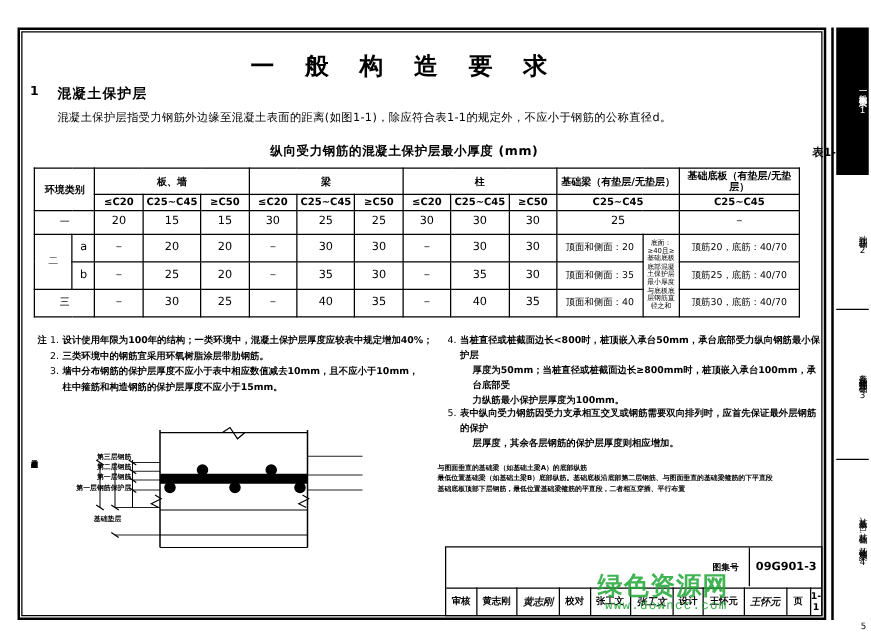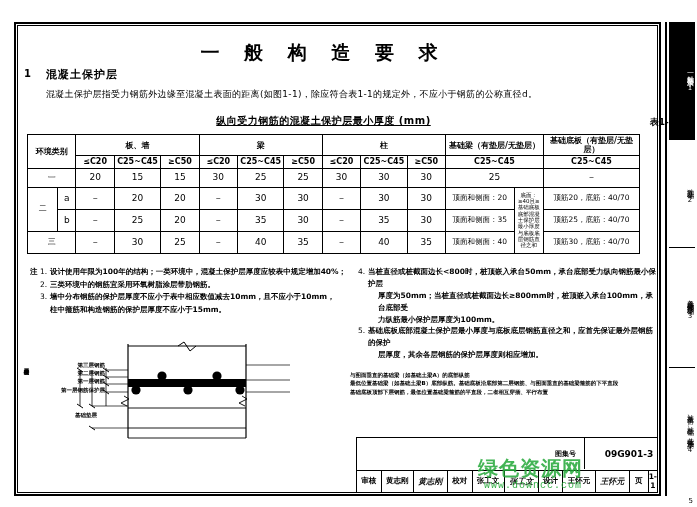--- a/index.html
+++ b/index.html
@@ -55,21 +55,21 @@
     text-align:center;
     font-size:19px;font-weight:bold;letter-spacing:9px;
     font-family:"DejaVu Sans","Liberation Sans",sans-serif;
   }
   
   .sec-no{position:absolute;left:24px;top:68px;font-size:10px;font-weight:bold;}
   .sec-title{position:absolute;left:46px;top:67px;font-size:11px;font-weight:bold;letter-spacing:1px;}
   .sec-body{position:absolute;left:46px;top:88px;width:600px;font-size:9px;letter-spacing:.3px;}
   .tbl-caption{
     position:absolute;left:0;top:114px;width:647px;text-align:center;
-    font-size:10px;font-weight:bold;letter-spacing:.5px;text-decoration:underline;
+    font-size:10px;font-weight:bold;letter-spacing:.5px;
   }
   .tbl-no{position:absolute;right:22px;top:116px;font-size:9px;font-weight:bold;}
   
   table.spec{
     position:absolute;left:27px;top:134px;
     border-collapse:collapse;
     width:613px;
     font-size:8px;
     table-layout:fixed;
   }
@@ -113,21 +113,21 @@
     border:1.5px solid #000;box-sizing:border-box;
   }
   .tb-top{position:absolute;left:0;top:0;right:0;height:32px;border-bottom:1.5px solid #000;}
   .tb-name{
     position:absolute;left:0;top:0;width:206px;height:31px;
     display:flex;align-items:center;justify-content:center;
     font-size:14px;font-weight:bold;letter-spacing:1px;
     border-right:1.5px solid #000;box-sizing:border-box;
   }
   .tb-atlas-lbl{
-    position:absolute;left:190px;top:0;width:38px;height:31px;
+    position:absolute;left:205px;top:0;width:38px;height:31px;
     display:flex;align-items:center;justify-content:center;
     font-size:7px;font-weight:bold;border-right:1.5px solid #000;box-sizing:border-box;
   }
   .tb-atlas-val{
     position:absolute;left:244px;top:0;right:0;height:31px;
     display:flex;align-items:center;justify-content:center;
     font-size:9px;font-weight:bold;
   }
   .tb-bot{position:absolute;left:0;top:32px;right:0;bottom:0;display:flex;}
   .tb-cell{
@@ -292,21 +292,21 @@
 
   <div class="notes notes-right">
     <div class="note-row">
       <span class="note-idx">4.</span>
       <span class="note-txt">当桩直径或桩截面边长&lt;800时，桩顶嵌入承台50mm，承台底部受力纵向钢筋最小保护层</span>
     </div>
     <div class="note-sub">厚度为50mm；当桩直径或桩截面边长≥800mm时，桩顶嵌入承台100mm，承台底部受</div>
     <div class="note-sub">力纵筋最小保护层厚度为100mm。</div>
     <div class="note-row">
       <span class="note-idx">5.</span>
-      <span class="note-txt">基础底板底部混凝土保护层最小厚度与底板底层钢筋直径之和，应首先保证最外层钢筋的保护</span>
+      <span class="note-txt">表中纵向受力钢筋因受力支承相互交叉或钢筋需要双向排列时，应首先保证最外层钢筋的保护</span>
     </div>
     <div class="note-sub">层厚度，其余各层钢筋的保护层厚度则相应增加。</div>
   </div>
 
   <div class="figure">
     <svg width="330" height="110" viewBox="0 0 330 110">
 
       <line x1="100" y1="4" x2="100" y2="98" stroke="#000" stroke-width="1.2"></line>
       <line x1="218" y1="4" x2="218" y2="98" stroke="#000" stroke-width="1.2"></line>
       <line x1="100" y1="6" x2="218" y2="6" stroke="#000" stroke-width="1"></line>

